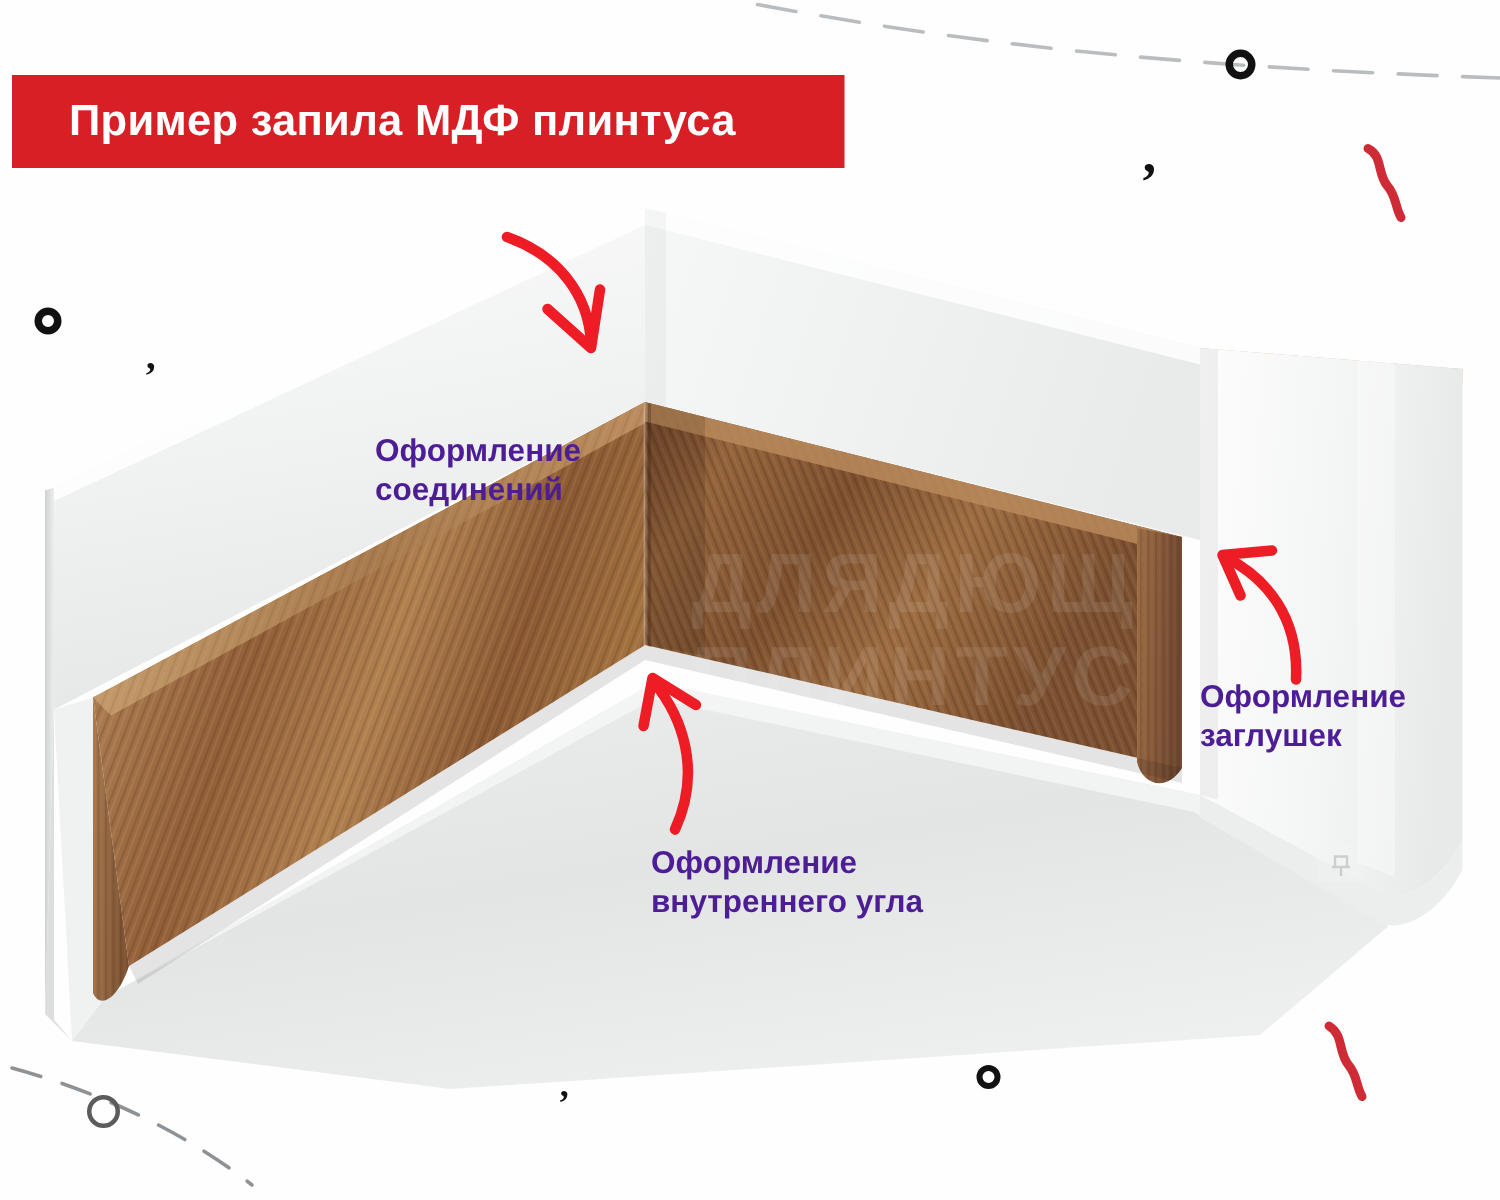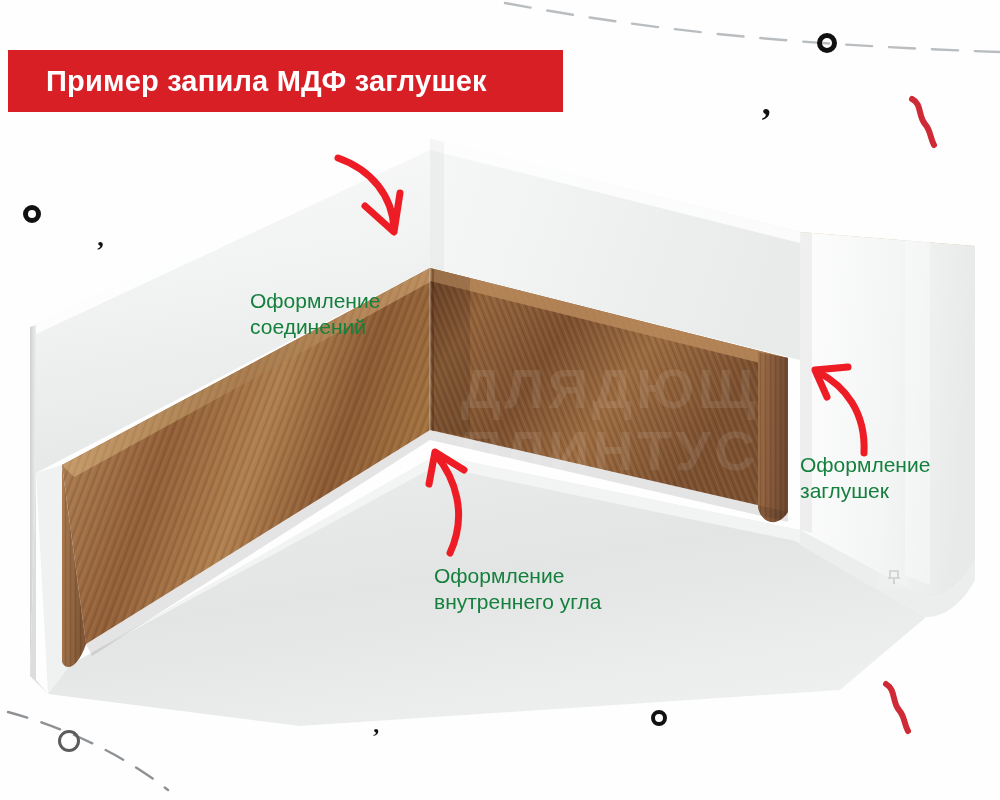--- a/index.html
+++ b/index.html
@@ -39,21 +39,21 @@
     color:#ffffff;font-size:29px;font-weight:700;letter-spacing:.2px;
     white-space:nowrap;
   }
 
   
   #photo{position:absolute;left:0;top:0;width:1000px;height:800px;z-index:10;}
 
   
   .anno{
     position:absolute;z-index:60;
-    color:#15803d;font-size:21px;font-weight:400;line-height:1.22;
+    color:#4c1d95;font-size:21px;font-weight:700;line-height:1.22;
     white-space:pre-line;
   }
   #anno-joints{left:250px;top:288px;}
   #anno-corner{left:434px;top:563px;}
   #anno-caps{left:800px;top:452px;}
 </style>
 </head>
 <body>
 
 <div id="stage">
@@ -241,21 +241,21 @@
 
       <path d="M 450 553 C 468 514, 455 478, 436 455"></path>
       <path d="M 429 484 L 435 452 L 464 470"></path>
 
       <path d="M 864 453 C 866 412, 845 386, 818 372"></path>
       <path d="M 848 367 L 815 370 L 827 397"></path>
     </g>
   </svg>
 
   <div id="banner">
-    <span class="btxt">Пример запила МДФ заглушек</span>
+    <span class="btxt">Пример запила МДФ плинтуса</span>
   </div>
 
   <div class="anno" id="anno-joints">Оформление
 соединений</div>
 
   <div class="anno" id="anno-corner">Оформление
 внутреннего угла</div>
 
   <div class="anno" id="anno-caps">Оформление
 заглушек</div>

